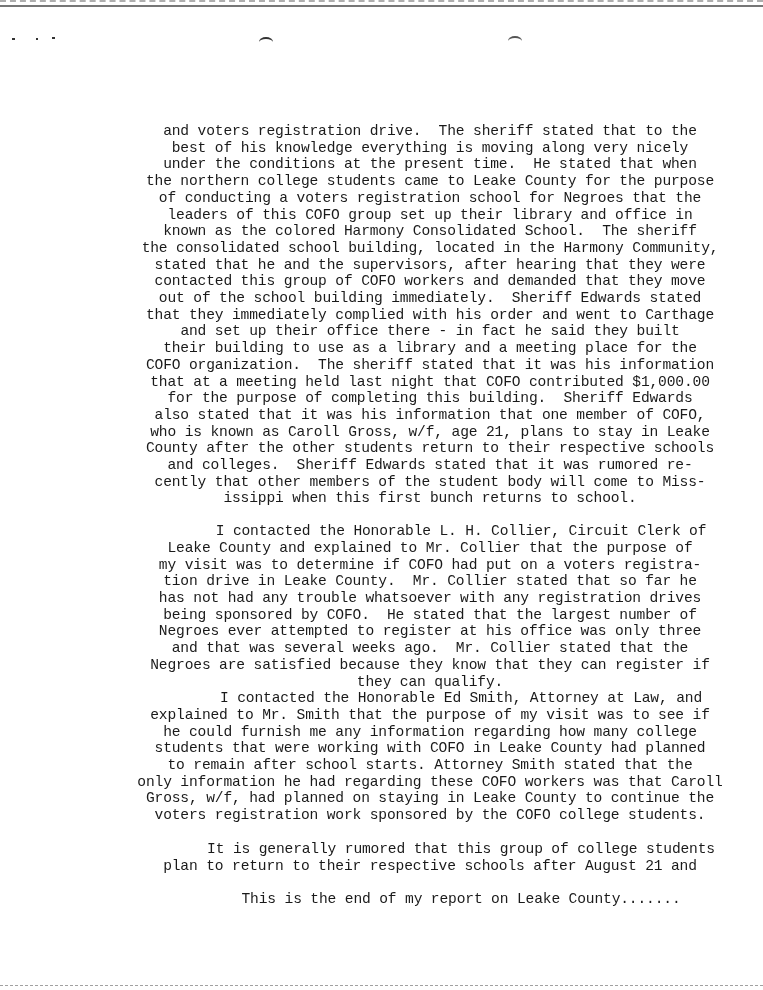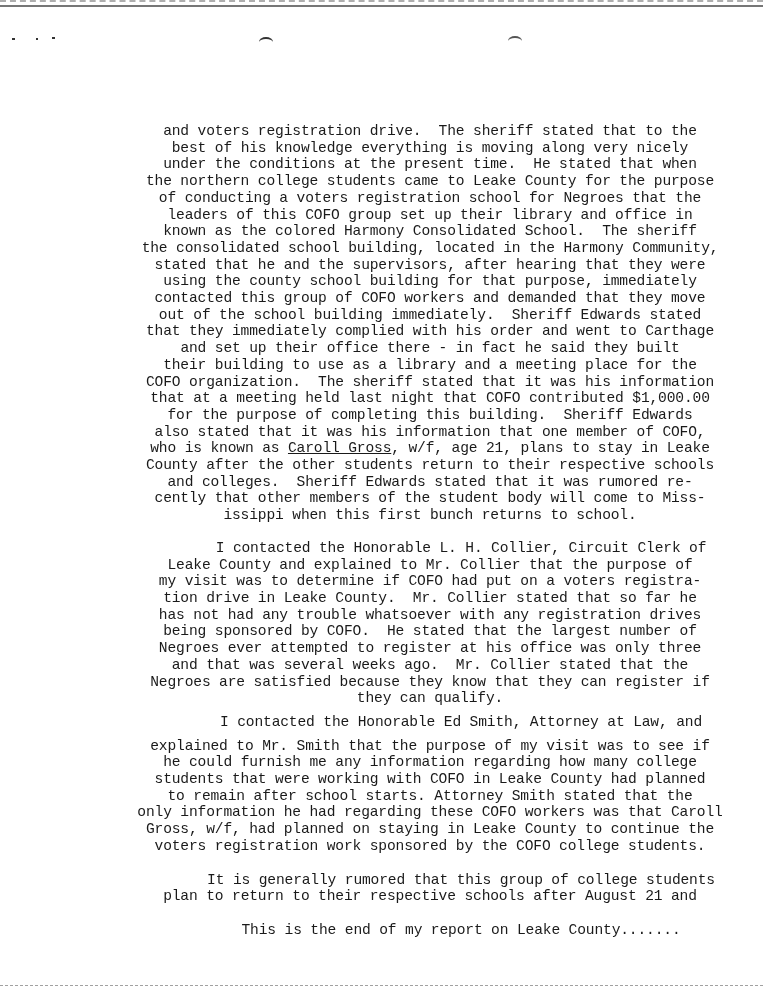--- a/index.html
+++ b/index.html
@@ -55,25 +55,24 @@
     }
     .line {
       white-space: pre;
       display: block;
       text-align: center;
     }
     .para {
       margin: 0;
     }
     .para + .para { margin-top: 16px; }
-    .para.gap-small { margin-top: 7px; }
+    .para.gap-small { margin-top: 0; }
     .para.gap-mid { margin-top: 17px; }
     .indent-line { padding-left: 62px; }
     .underline-name {
-      text-decoration: underline;
       text-decoration-thickness: 1px;
       margin-top: 34px;
     }
   </style>
 </head>
 <body>
 
 <div class="top-edge"></div>
 <div class="punch-mark punch-left"></div>
 <div class="punch-mark punch-right"></div>
@@ -86,21 +85,20 @@
   <div class="para">
     <span class="line">and voters registration drive.  The sheriff stated that to the</span>
     <span class="line">best of his knowledge everything is moving along very nicely</span>
     <span class="line">under the conditions at the present time.  He stated that when</span>
     <span class="line">the northern college students came to Leake County for the purpose</span>
     <span class="line">of conducting a voters registration school for Negroes that the</span>
     <span class="line">leaders of this COFO group set up their library and office in</span>
     <span class="line">known as the colored Harmony Consolidated School.  The sheriff</span>
     <span class="line">the consolidated school building, located in the Harmony Community,</span>
     <span class="line">stated that he and the supervisors, after hearing that they were</span>
-    <span class="line">using the county school building for that purpose, immediately</span>
     <span class="line">contacted this group of COFO workers and demanded that they move</span>
     <span class="line">out of the school building immediately.  Sheriff Edwards stated</span>
     <span class="line">that they immediately complied with his order and went to Carthage</span>
     <span class="line">and set up their office there - in fact he said they built</span>
     <span class="line">their building to use as a library and a meeting place for the</span>
     <span class="line">COFO organization.  The sheriff stated that it was his information</span>
     <span class="line">that at a meeting held last night that COFO contributed $1,000.00</span>
     <span class="line">for the purpose of completing this building.  Sheriff Edwards</span>
     <span class="line">also stated that it was his information that one member of COFO,</span>
     <span class="line"><span>who is known as </span><span class="underline-name">Caroll Gross</span><span>, w/f, age 21, plans to stay in Leake</span></span>

